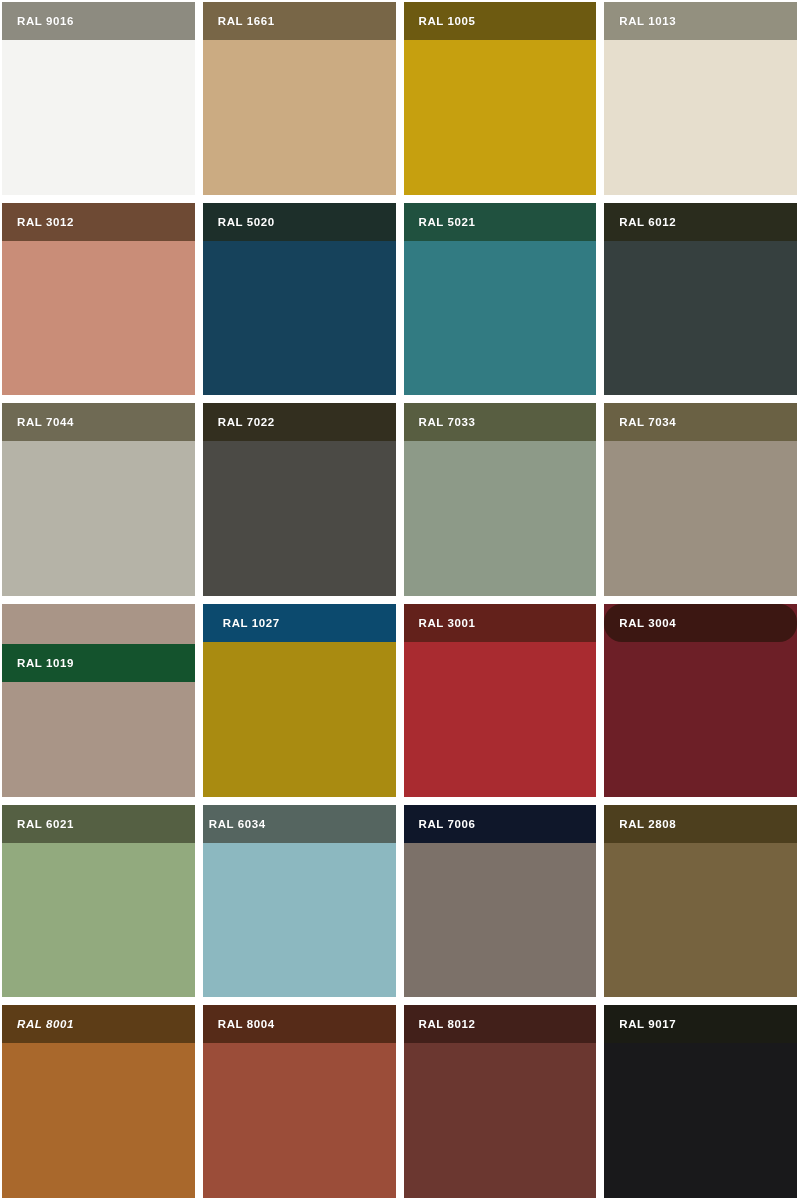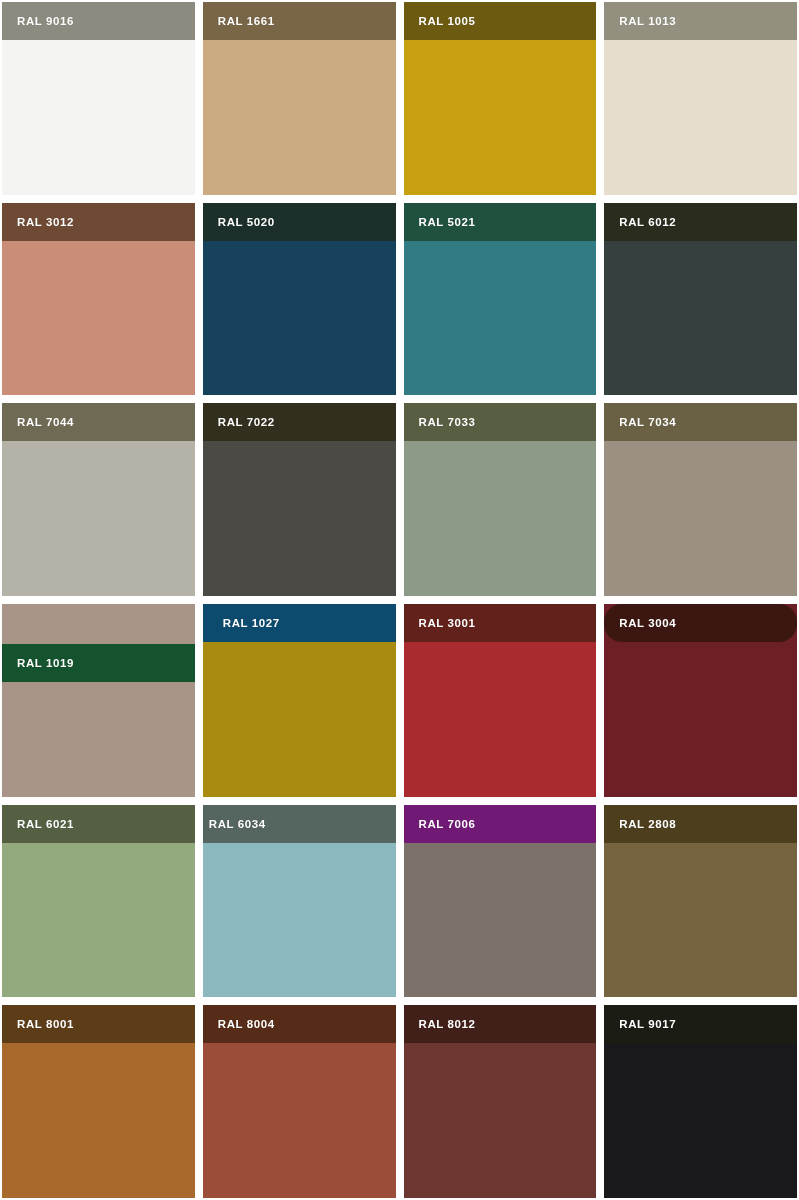--- a/index.html
+++ b/index.html
@@ -169,33 +169,33 @@
       </div>
     </div>
     <div class="swatch-tile">
       <div class="swatch-color" style="background: rgb(140, 184, 192);"></div>
       <div class="swatch-label-band" style="background: rgb(85, 101, 96); padding-left: 6px;">
         <span class="swatch-label-text">RAL 6034</span>
       </div>
     </div>
     <div class="swatch-tile">
       <div class="swatch-color" style="background: rgb(124, 113, 105);"></div>
-      <div class="swatch-label-band" style="background: #701a75;">
+      <div class="swatch-label-band" style="background: #0f172a;">
         <span class="swatch-label-text">RAL 7006</span>
       </div>
     </div>
     <div class="swatch-tile">
       <div class="swatch-color" style="background: rgb(118, 99, 63);"></div>
       <div class="swatch-label-band" style="background: rgb(77, 63, 30);">
         <span class="swatch-label-text">RAL 2808</span>
       </div>
     </div>
     <div class="swatch-tile">
       <div class="swatch-color" style="background: rgb(169, 104, 44);"></div>
-      <div class="swatch-label-band" style="background: rgb(93, 61, 23);">
+      <div class="swatch-label-band" style="background: rgb(93, 61, 23); font-style: italic;">
         <span class="swatch-label-text">RAL 8001</span>
       </div>
     </div>
     <div class="swatch-tile">
       <div class="swatch-color" style="background: rgb(155, 77, 57);"></div>
       <div class="swatch-label-band" style="background: rgb(86, 43, 24);">
         <span class="swatch-label-text">RAL 8004</span>
       </div>
     </div>
     <div class="swatch-tile">

